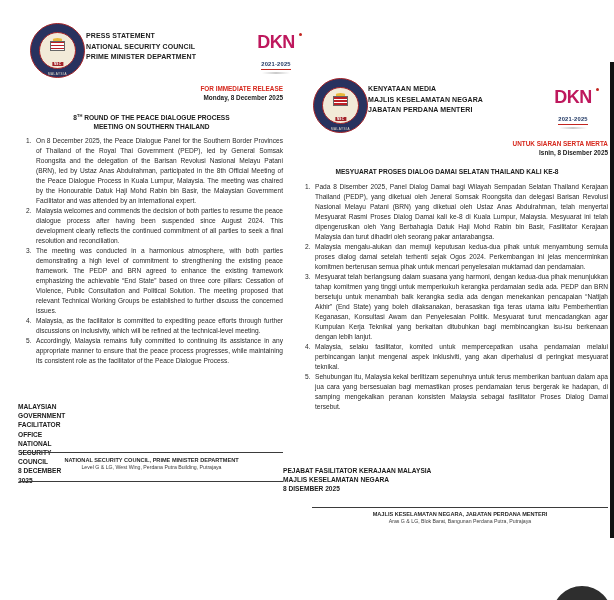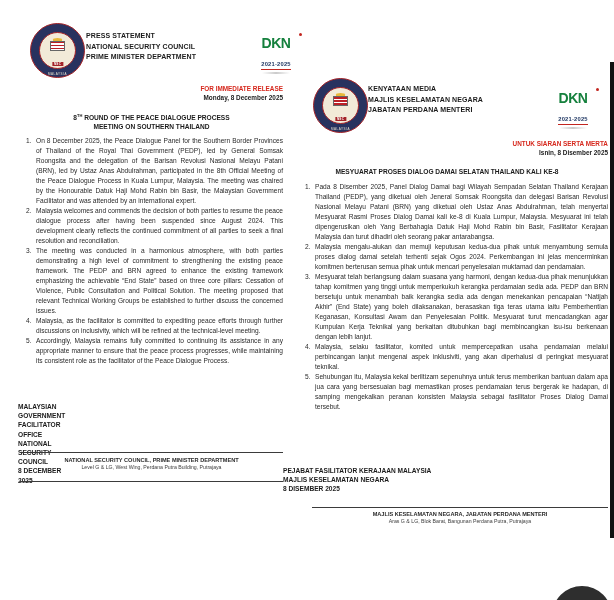--- a/index.html
+++ b/index.html
@@ -15,21 +15,21 @@
   .arms-crest{width:9px;height:3px;background:#e8b93a;margin:5px auto 0;border-radius:50% 50% 0 0;}
   .arms-shield{width:15px;height:10px;margin:0 auto;border:0.5px solid #666;box-sizing:border-box;
        background:repeating-linear-gradient(180deg,#bb2026 0 1.5px,#fff 1.5px 3px);}
   .nsc-band{position:absolute;left:50%;bottom:2px;transform:translateX(-50%);background:#a42328;
        color:#fff;font-size:3px;line-height:4px;padding:0 2px;font-weight:bold;letter-spacing:.3px;}
   .nsc-country{position:absolute;left:0;right:0;bottom:1.5px;text-align:center;color:#e9e2cf;
        font-size:3px;line-height:3px;letter-spacing:.5px;}
 
   
   .dkn{text-align:center;width:44px;}
-  .dkn-word{font-weight:bold;font-size:14px;line-height:13px;color:#15803d;letter-spacing:-.5px;
+  .dkn-word{font-weight:bold;font-size:18px;line-height:13px;color:#be185d;letter-spacing:-.5px;
        position:relative;display:inline-block;}
   .dkn-dot{position:absolute;top:-1px;right:-4px;width:3px;height:3px;background:#c2251f;border-radius:50%;}
   .dkn-years{font-weight:bold;font-size:5.8px;line-height:7px;color:#203864;display:inline-block;
        border-bottom:1px solid #c2251f;padding-bottom:.5px;letter-spacing:.2px;}
   .dkn-tag{width:28px;height:2px;margin:2px auto 0;opacity:.45;
        background:linear-gradient(90deg,transparent,#8a8a8a,transparent);}
 
   .hdr{font-weight:bold;font-size:7px;line-height:10.5px;color:#1b1b1b;letter-spacing:.1px;}
   .release{text-align:right;font-weight:bold;font-size:6.4px;line-height:8.8px;color:#1b1b1b;}
   .red{color:#d6281d;}

